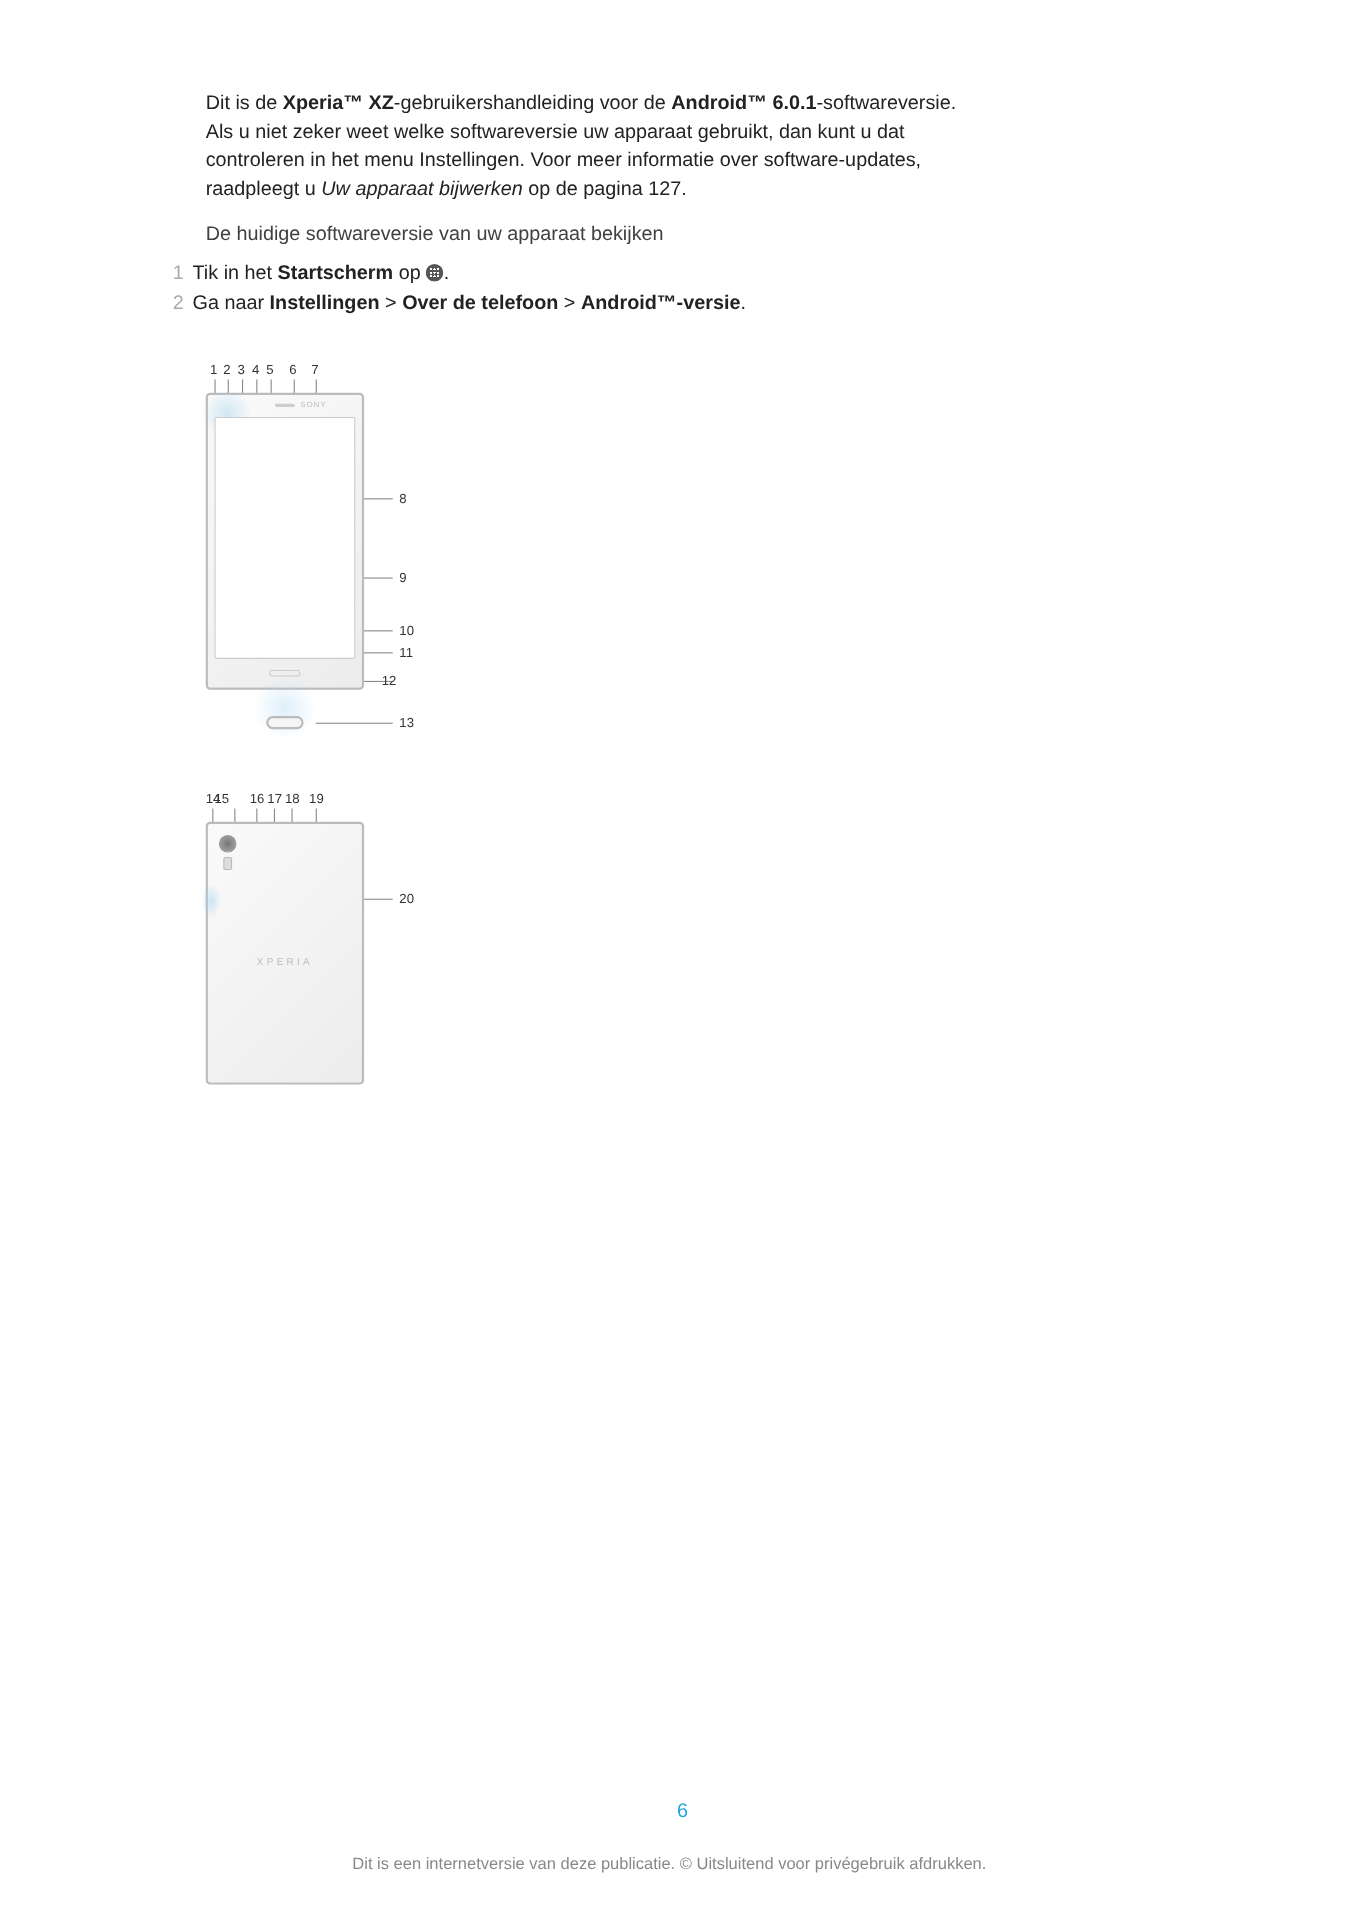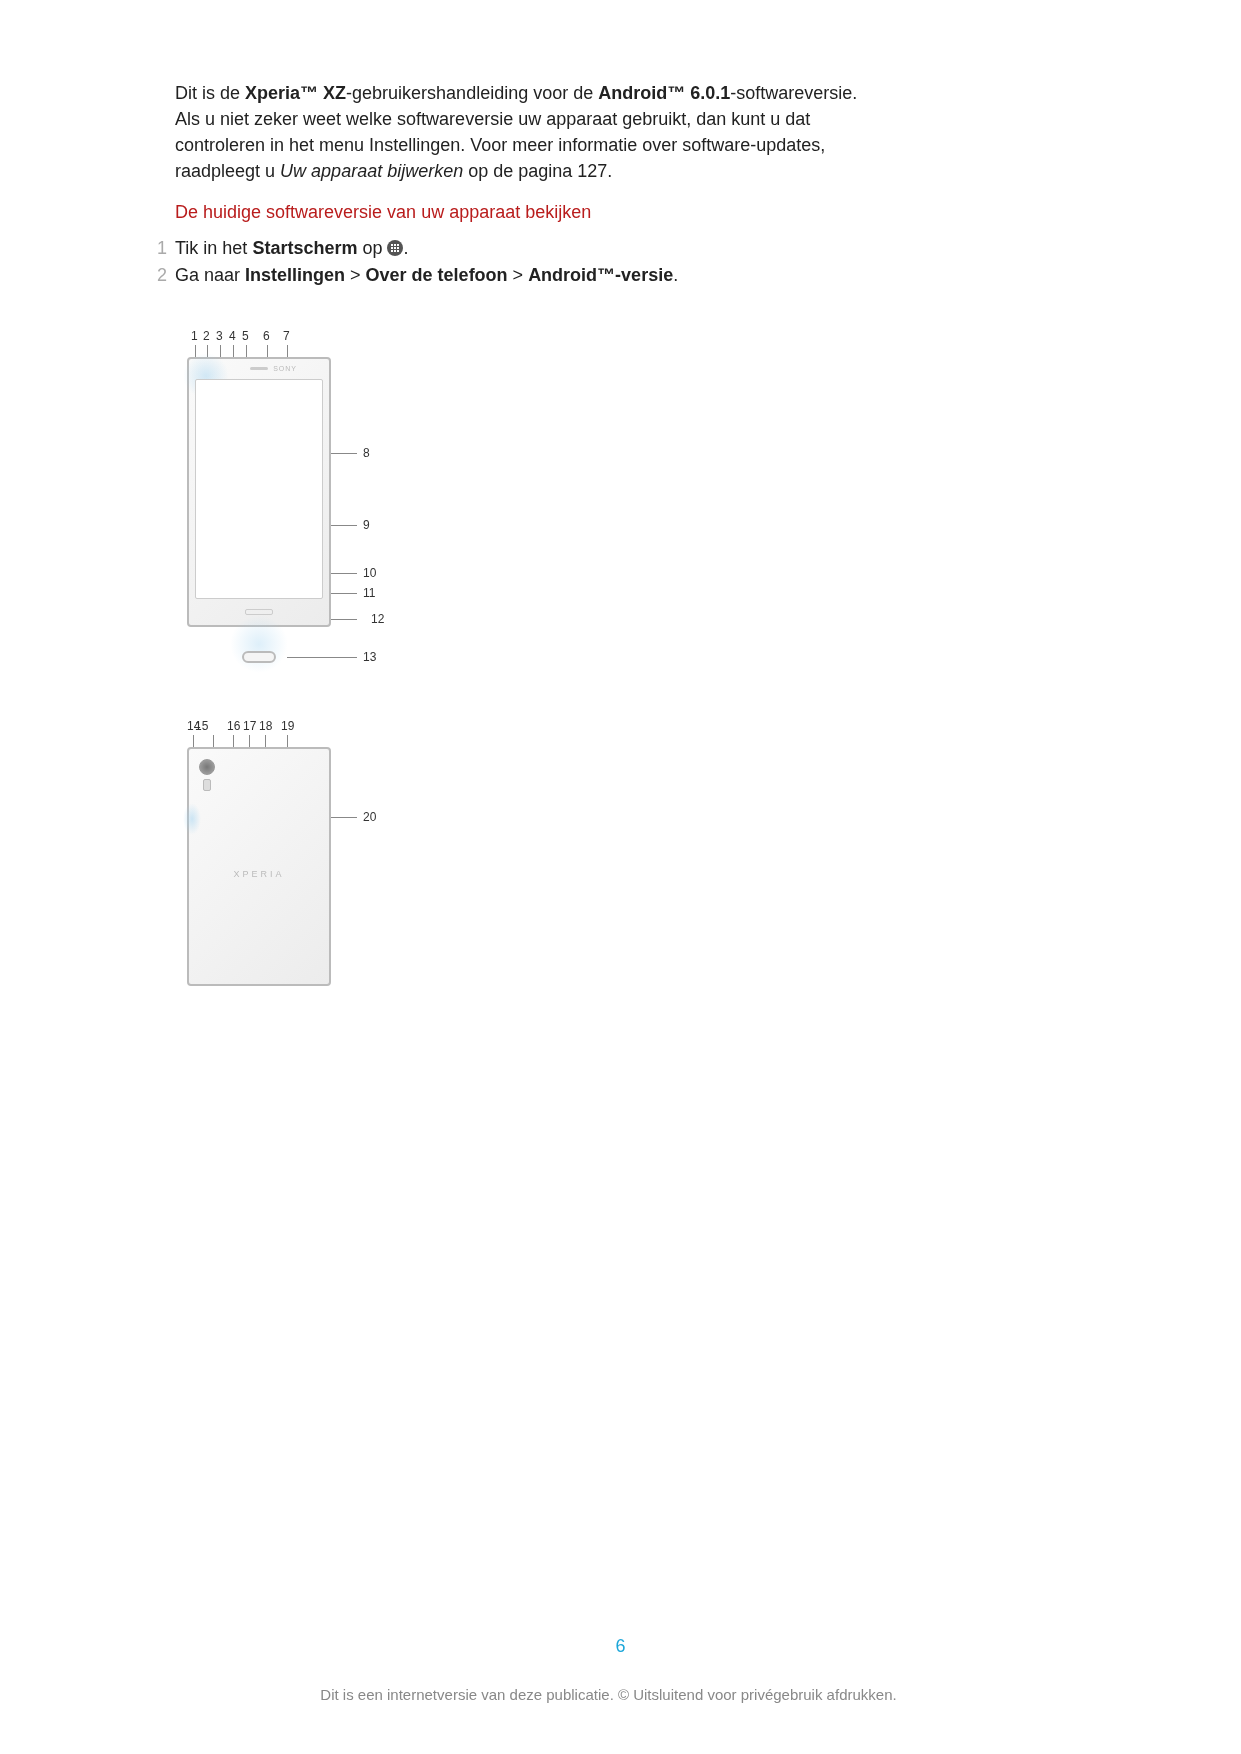--- a/index.html
+++ b/index.html
@@ -25,30 +25,30 @@
     margin: 0 0 34px 0;
     letter-spacing: 0.3px;
   }
   h2.section {
     font-size: 24px;
     font-weight: 400;
     margin: 0 0 14px 0;
     color: #222;
   }
   .body-indent {
-    margin-left: 0;
+    margin-left: 12px;
   }
   p.intro {
     font-size: 18px;
     line-height: 1.45;
     margin: 0 0 18px 0;
     max-width: 700px;
   }
   .sub-head {
-    color: #b91c1c;
+    color: #404040;
     font-size: 18px;
     margin: 0 0 12px 0;
   }
   ol.steps {
     list-style: none;
     padding: 0;
     margin: 0 0 40px -30px;
     font-size: 18px;
     line-height: 1.5;
   }
@@ -257,21 +257,21 @@
       <span class="lead-h" style="top:168px; left:144px; width:26px;"></span>
       <span class="rlabel" style="top:161px; left:176px;">9</span>
 
       <span class="lead-h" style="top:216px; left:144px; width:26px;"></span>
       <span class="rlabel" style="top:209px; left:176px;">10</span>
 
       <span class="lead-h" style="top:236px; left:144px; width:26px;"></span>
       <span class="rlabel" style="top:229px; left:176px;">11</span>
 
       <span class="lead-h" style="top:262px; left:144px; width:26px;"></span>
-      <span class="rlabel" style="top:255px; left:184px;">12</span>
+      <span class="rlabel" style="top:255px; left:160px;">12</span>
 
       <span class="lead-h" style="top:300px; left:100px; width:70px;"></span>
       <span class="rlabel" style="top:293px; left:176px;text-align:center;">13</span>
     </div>
   </div>
 
   <div class="diagram-wrap" style="margin-top:92px;">
     <div class="toplabels">
       <span style="left:0px">14</span>
       <span style="left:8px">15</span>

